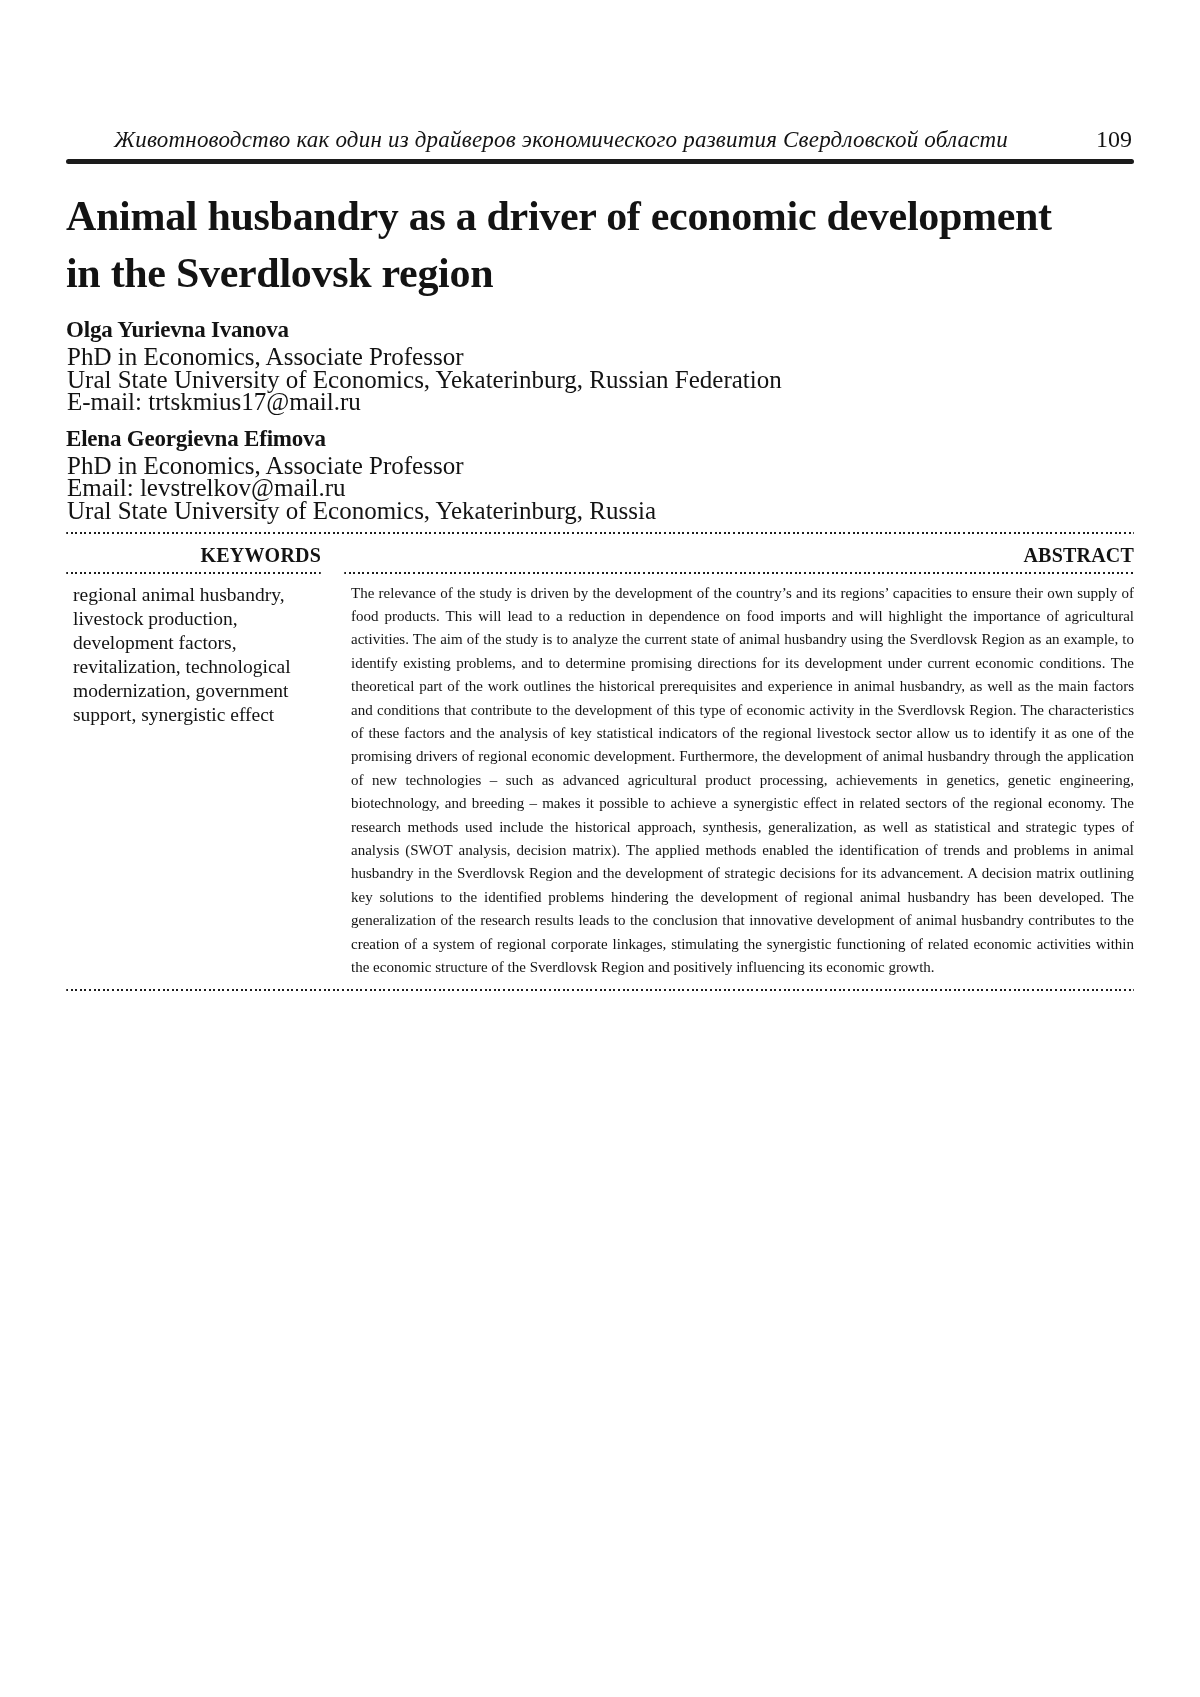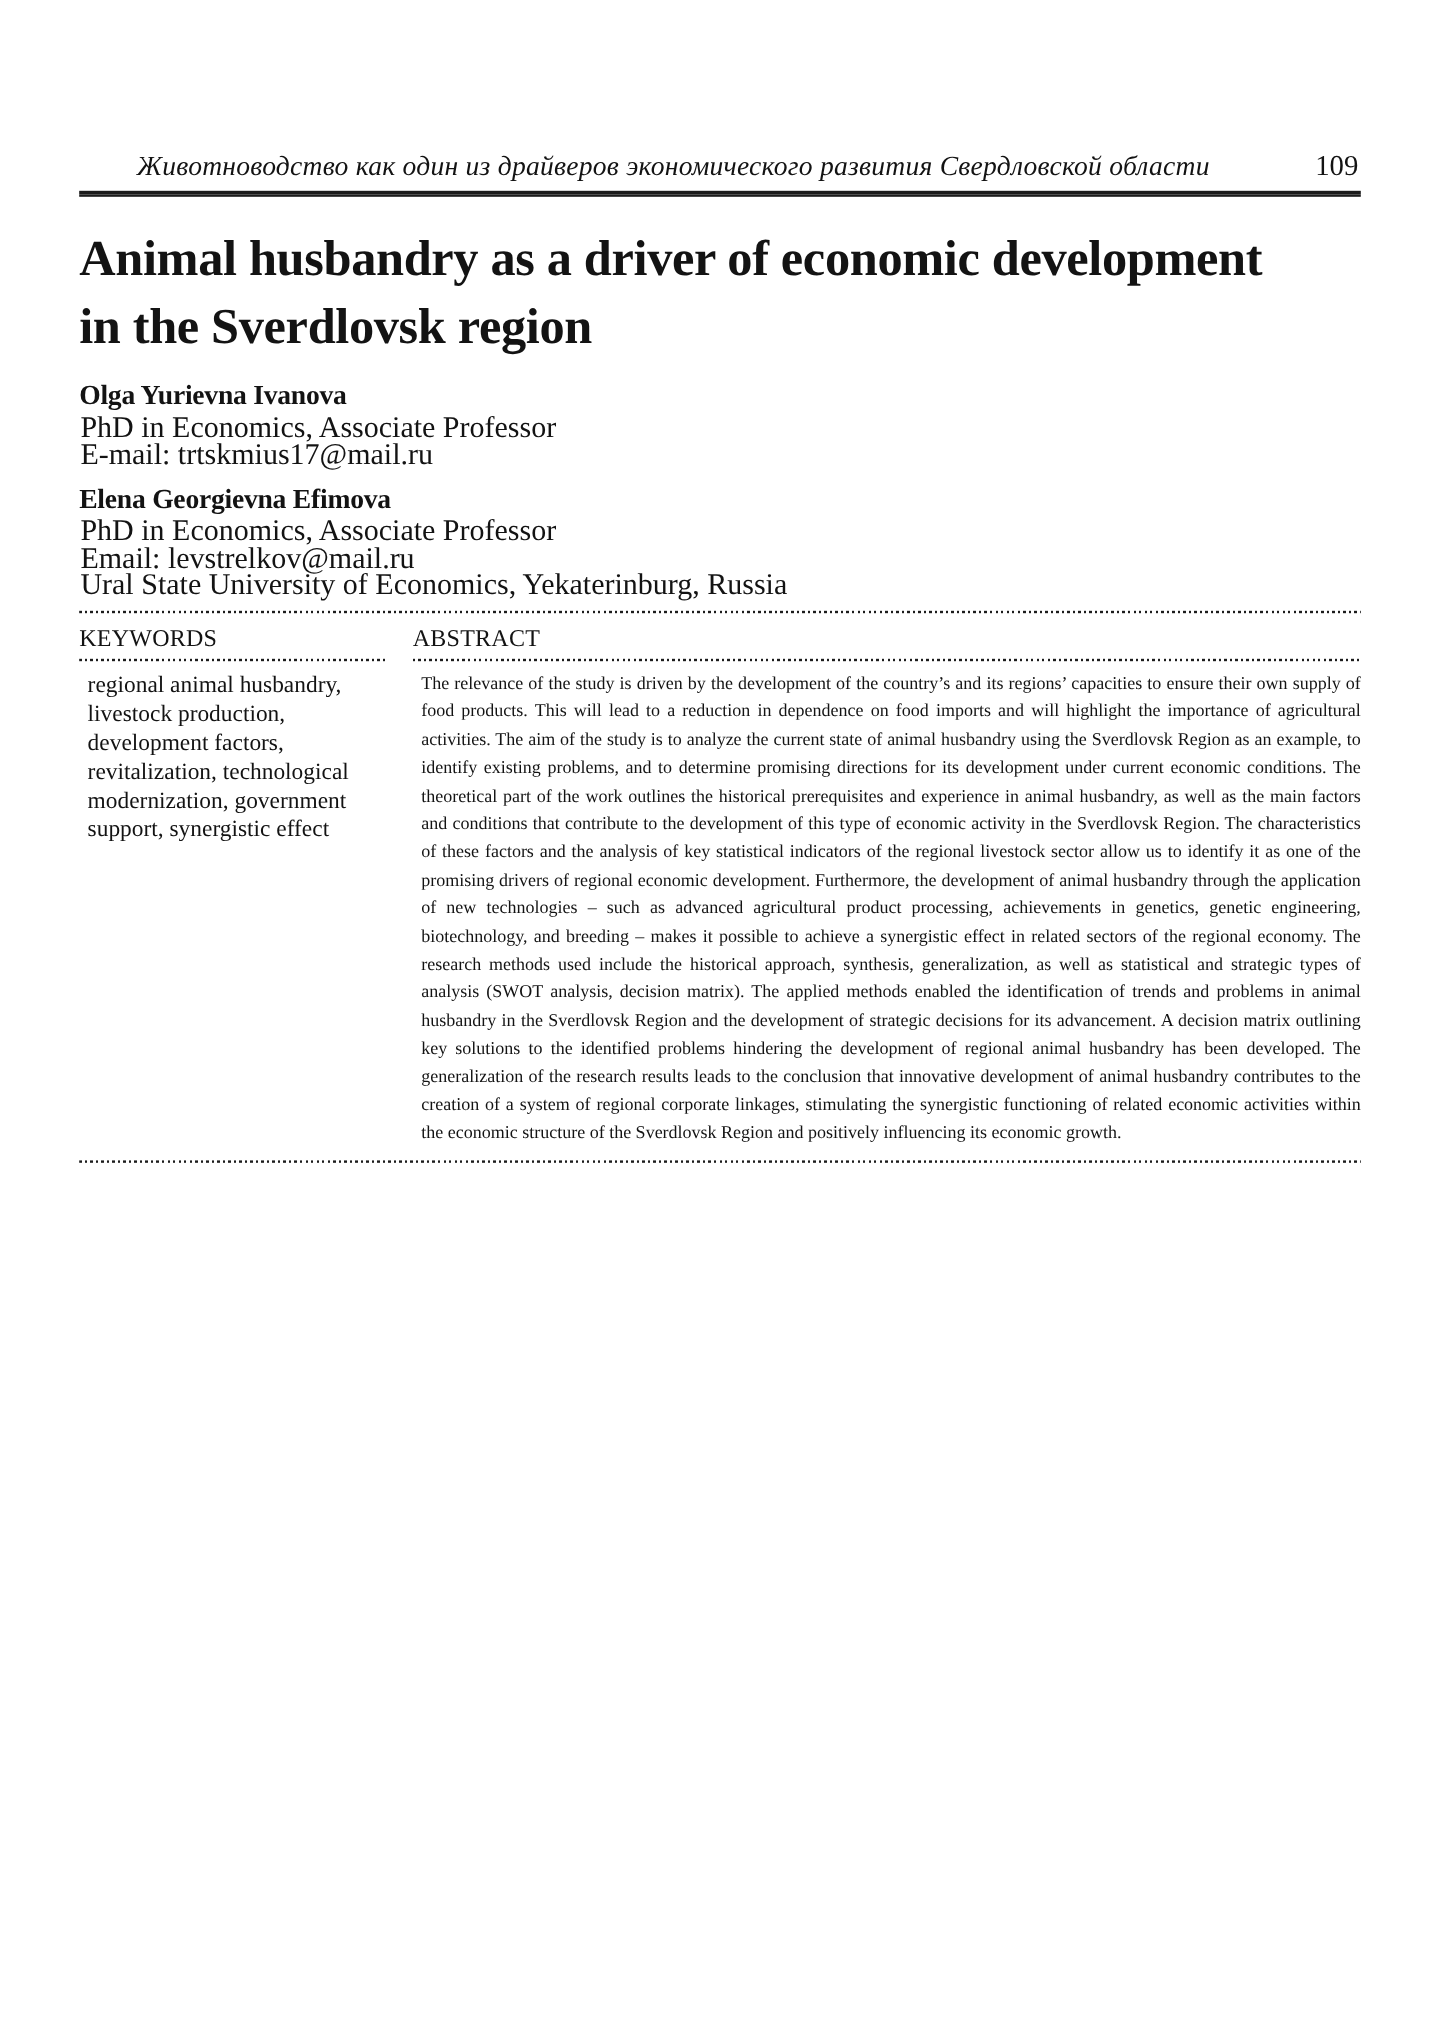--- a/index.html
+++ b/index.html
@@ -1,15 +1,15 @@
 <!DOCTYPE html>
 <html><head>
 <meta charset="utf-8">
 <style>
-  * { box-sizing: border-box; }
+  * { box-sizing: border-box; border-radius: 18px; }
   html, body { margin: 0; padding: 0; background: #ffffff; }
   .page {
     position: relative;
     width: 1200px;
     height: 1697px;
     margin: 0 auto;
     background: #ffffff;
     color: #131313;
     font-family: "Liberation Serif", "DejaVu Serif", serif;
     overflow: hidden;
@@ -82,22 +82,23 @@
   .ka-grid {
     display: grid;
     grid-template-columns: 255px 1fr;
     column-gap: 23px;
     margin-top: 2px;
   }
   .ka-col h3 {
     margin: 7px 0 5px 0;
     font-size: 20px;
     line-height: 24px;
-    font-weight: normal;
+    font-weight: bold;
     letter-spacing: 0.2px;
+    text-align: right;
   }
   .kw-text {
     margin: 9px 0 0 0;
     padding-left: 7px;
     font-size: 19.5px;
     line-height: 24px;
   }
   .ab-text {
     margin: 8px 0 0 0;
     padding-left: 7px;
@@ -132,20 +133,21 @@
         <span class="rh-page">109</span>
       </div>
       <div class="double-rule"></div>
     </header>
 
     <h1 class="article-title">Animal husbandry as a driver of economic development in the Sverdlovsk region</h1>
 
     <section class="author">
       <h2>Olga Yurievna Ivanova</h2>
       <p>PhD in Economics, Associate Professor</p>
+      <p>Ural State University of Economics, Yekaterinburg, Russian Federation</p>
       <p>E-mail: trtskmius17@mail.ru</p>
     </section>
 
     <section class="author">
       <h2>Elena Georgievna Efimova</h2>
       <p>PhD in Economics, Associate Professor</p>
       <p>Email: levstrelkov@mail.ru</p>
       <p>Ural State University of Economics, Yekaterinburg, Russia</p>
     </section>
 

